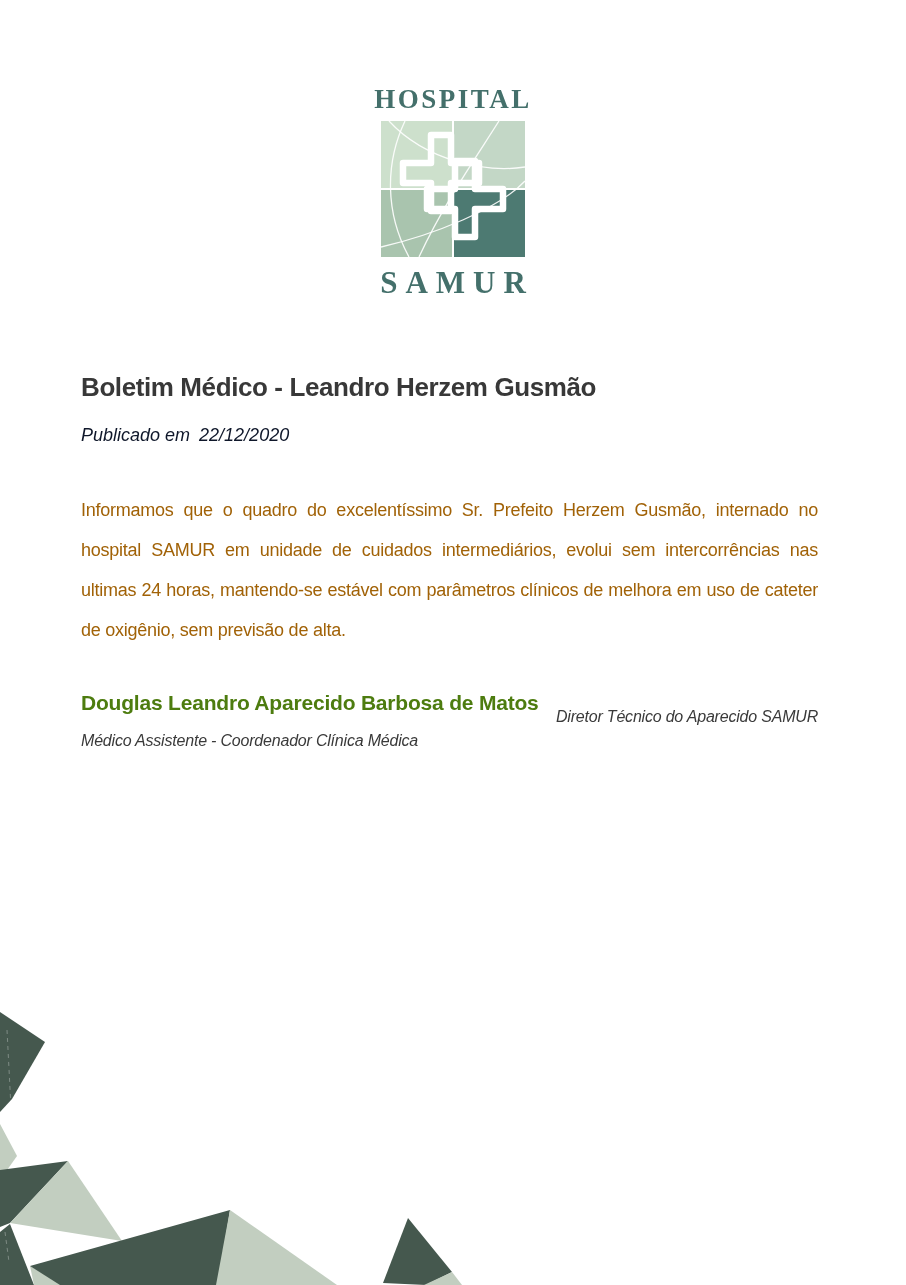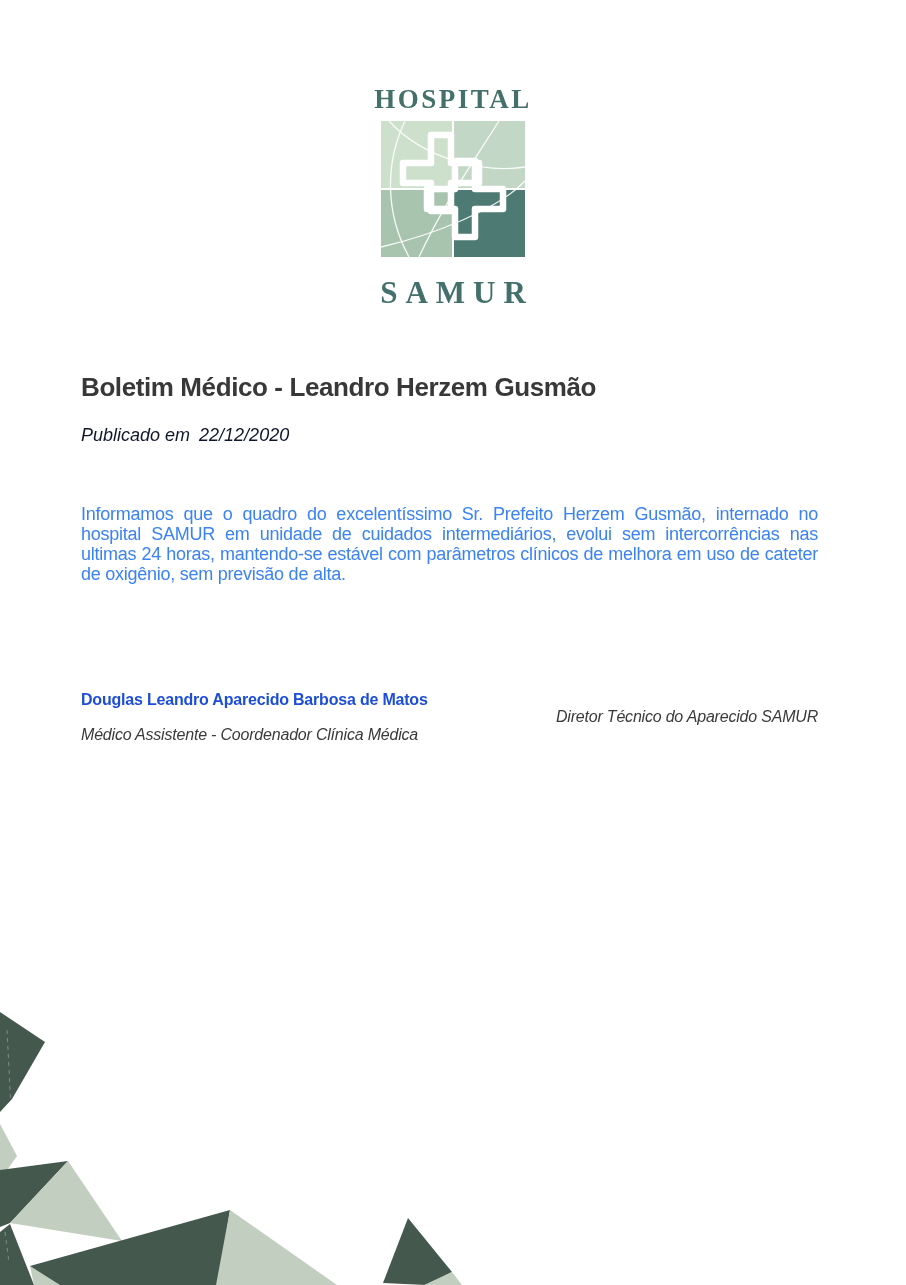--- a/index.html
+++ b/index.html
@@ -12,43 +12,43 @@
   .logo { position:absolute; top:84px; left:0; right:0;
           display:flex; flex-direction:column; align-items:center; }
   .logo-word-top {
     font-family:"Liberation Serif", serif; font-weight:600;
     font-size:27px; letter-spacing:2.5px; color:#44706b; white-space:nowrap;
   }
   .logo-grid { width:144px; height:136px; margin-top:6px; display:block; }
   .logo-word-bottom {
     font-family:"Liberation Serif", serif; font-weight:600;
     font-size:31px; letter-spacing:8px; color:#44706b; white-space:nowrap;
-    margin-top:18px; margin-left:8px; 
+    margin-top:8px; margin-left:8px; 
   }
   
   .title {
     position:absolute; top:372px; left:81px; width:737px;
     font-size:26px; font-weight:700; letter-spacing:-0.4px; color:#383838;
   }
   .published {
     position:absolute; top:425px; left:81px;
     font-style:italic; font-size:18px; color:#0f172a;
   }
   .published .date { margin-left:9px; }
   .body-text {
-    position:absolute; top:504px; left:81px; width:737px;
-    font-size:18px; line-height:20px; letter-spacing:-0.25px;
-    text-align:justify; color:#3b82f6;
+    position:absolute; top:490px; left:81px; width:737px;
+    font-size:18px; line-height:40px; letter-spacing:-0.25px;
+    text-align:justify; color:#a16207;
   }
   
   .signatures {
     position:absolute; top:691px; left:81px; width:737px;
     display:flex; justify-content:space-between;
   }
-  .sig-name { font-size:16px; font-weight:700; color:#1d4ed8; letter-spacing:-0.2px; }
+  .sig-name { font-size:21px; font-weight:700; color:#4d7c0f; letter-spacing:-0.2px; }
   .sig-role { font-size:16px; font-style:italic; color:#3a3a3a; margin-top:17px; letter-spacing:-0.2px; }
   
   .decor { position:absolute; left:0; bottom:0; display:block; }
 </style>
 </head>
 <body>
 
 <div class="page">
 
   <div class="logo">

